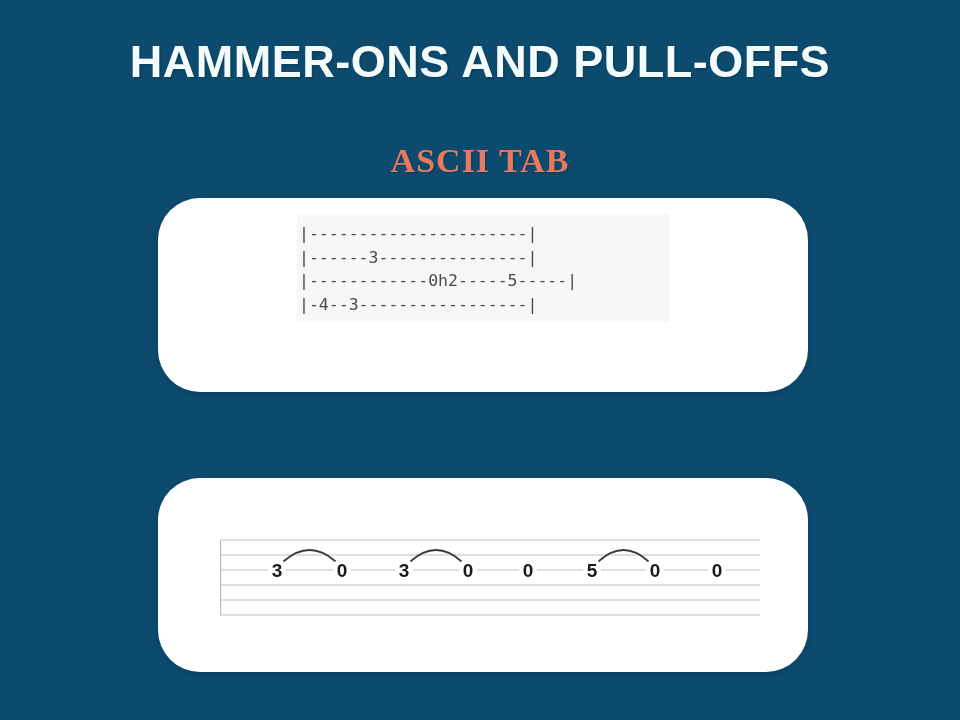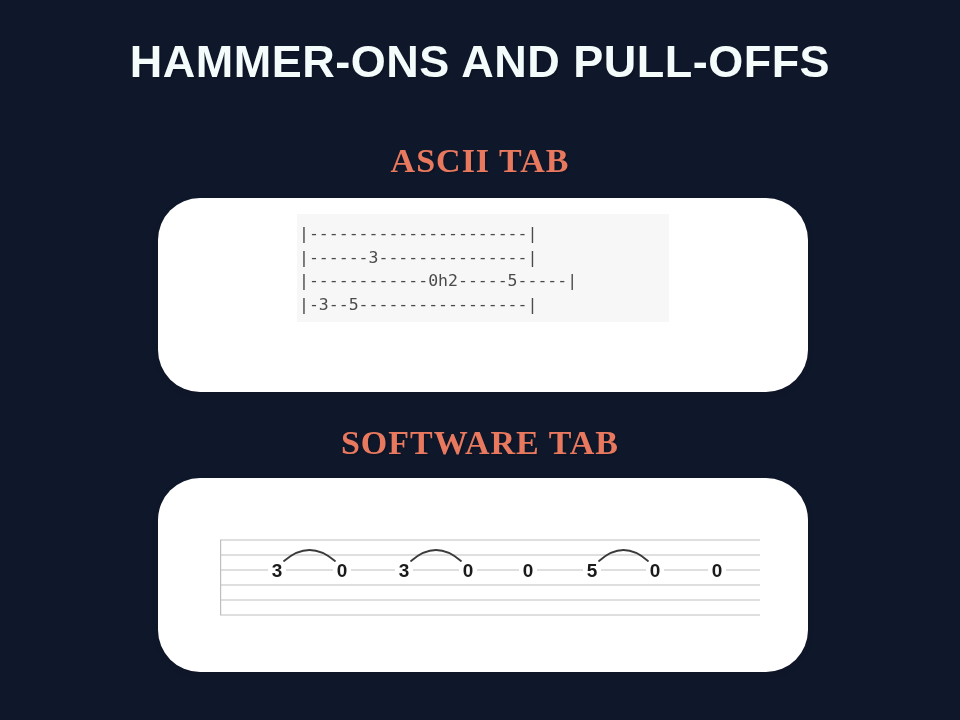--- a/index.html
+++ b/index.html
@@ -11,21 +11,21 @@
     height: 720px;
     overflow: hidden;
     background: #127b9b;
     font-family: "Liberation Sans", sans-serif;
     position: relative;
   }
 
   .slide {
     position: absolute;
     inset: 0;
-    background: #0f172a;
+    background: #0c4a6e;
   }
 
   
   .main-title {
     position: absolute;
     top: 38px;
     left: 0;
     width: 960px;
     text-align: center;
     color: #f4fbfb;
@@ -118,25 +118,24 @@
 
   <div class="main-title">HAMMER-ONS AND PULL-OFFS</div>
 
   <div class="section-heading" id="heading-ascii">ASCII TAB</div>
 
   <div class="card" id="card-ascii">
     <div class="ascii-block" id="ascii-block">
         <div class="ascii-line">|----------------------|</div>
         <div class="ascii-line">|------3---------------|</div>
         <div class="ascii-line">|------------0h2-----5-----|</div>
-        <div class="ascii-line">|-3--5-----------------|</div>
+        <div class="ascii-line">|-4--3-----------------|</div>
       </div>
   </div>
 
-  <div class="section-heading" id="heading-software">SOFTWARE TAB</div>
 
   <div class="card" id="card-software">
     <div class="staff-wrap">
       <svg class="staff-svg" id="staff-svg" width="540" height="100" viewBox="0 0 540 100">
           <line x1="0" x2="540" y1="14" y2="14" stroke="#bfbfbf" stroke-width="1.2"></line>
           <line x1="0" x2="540" y1="29" y2="29" stroke="#bfbfbf" stroke-width="1.2"></line>
           <line x1="0" x2="540" y1="44" y2="44" stroke="#bfbfbf" stroke-width="1.2"></line>
           <line x1="0" x2="540" y1="59" y2="59" stroke="#bfbfbf" stroke-width="1.2"></line>
           <line x1="0" x2="540" y1="74" y2="74" stroke="#bfbfbf" stroke-width="1.2"></line>
           <line x1="0" x2="540" y1="89" y2="89" stroke="#bfbfbf" stroke-width="1.2"></line>

